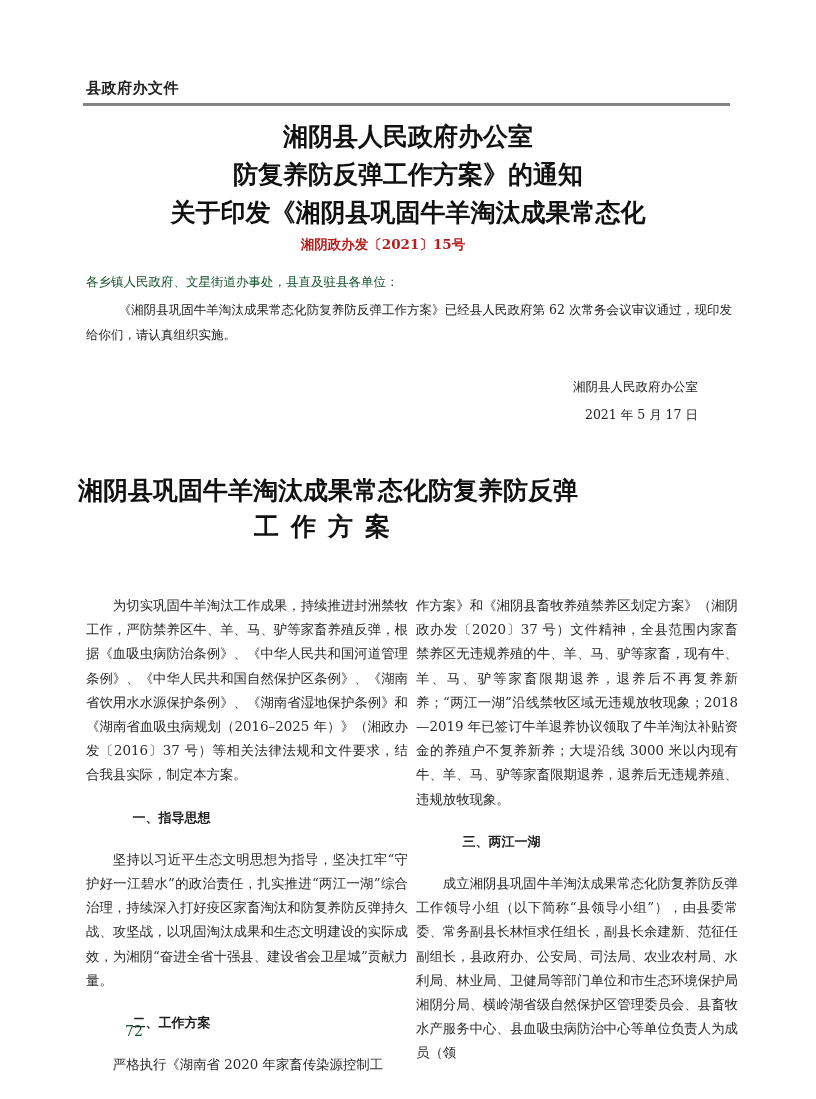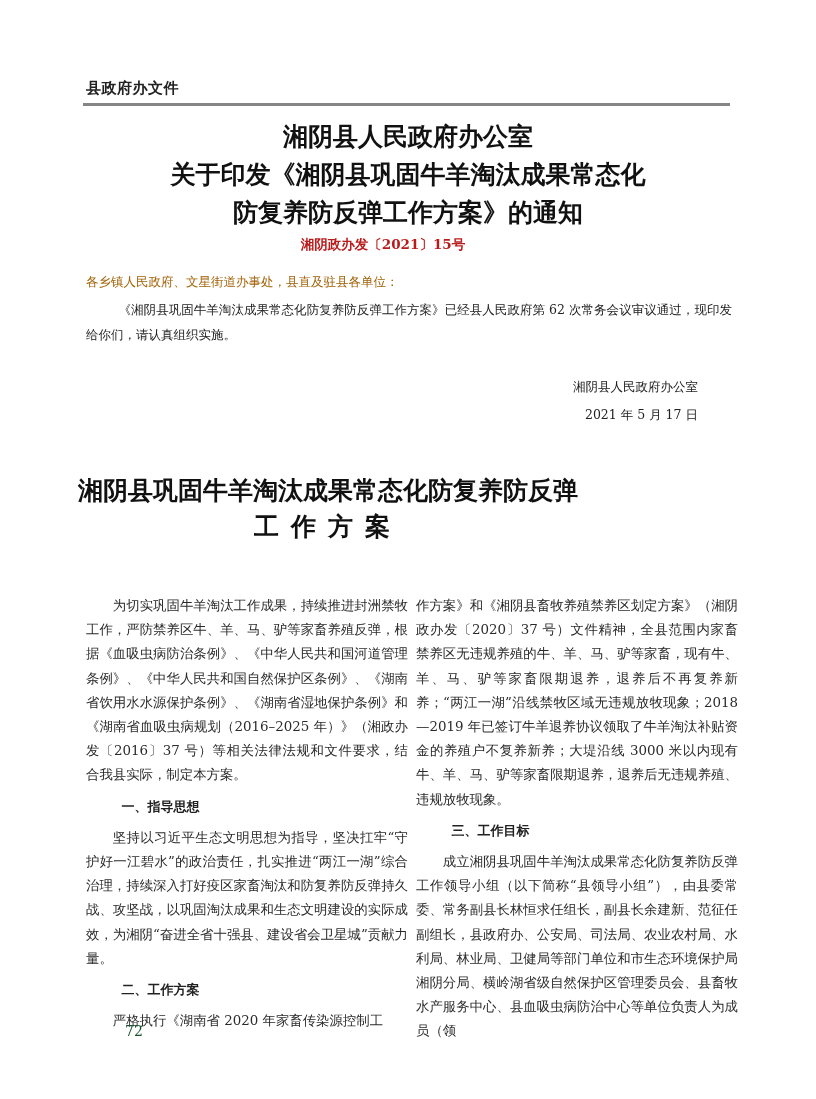--- a/index.html
+++ b/index.html
@@ -5,47 +5,47 @@
   html, body { margin: 0; padding: 0; background: #ffffff; }
   body { width: 816px; height: 1099px; position: relative; overflow: hidden; color: #1a1a1a;
          font-family: "DejaVu Serif", "Liberation Serif", serif; }
   .running-head { position: absolute; left: 86px; top: 79px; font-family: "DejaVu Sans", sans-serif;
          font-size: 15px; font-weight: bold; color: #222; letter-spacing: 0.5px; text-align: right; }
   .head-rule { position: absolute; left: 83px; top: 103px; width: 647px; height: 3px; background: #858585; }
   .notice-title { position: absolute; left: 0; width: 816px; top: 118px; text-align: center;
          font-family: "DejaVu Serif", serif; font-weight: bold; font-size: 25px; line-height: 38px; color: #111; }
   .doc-number { position: absolute; left: 0; width: 766px; top: 236px; text-align: center;
          font-size: 13.5px; font-weight: bold; color: #b91c1c; }
-  .addressee { position: absolute; left: 86px; top: 274px; font-size: 12.5px; color: #a16207; }
+  .addressee { position: absolute; left: 86px; top: 274px; font-size: 12.5px; color: #14532d; }
   .notice-body { position: absolute; left: 86px; top: 297px; width: 646px; font-size: 12.5px;
          line-height: 25px; text-indent: 2.6em; color: #222; text-align: justify; }
   .signature { position: absolute; right: 118px; top: 373px; font-size: 12.5px; color: #222; text-align: right; line-height: 28px; }
   .plan-title { position: absolute; left: 0; width: 656px; top: 473px; text-align: center;
          font-weight: bold; font-size: 25px; line-height: 36px; color: #111; }
   .plan-title .sub { letter-spacing: 12px; }
   .col { position: absolute; top: 594px; width: 322px; font-size: 13.4px; line-height: 24.2px;
          color: #2a2a2a; text-align: justify; }
   .col-left { left: 86px; }
   .col-right { left: 416px; }
   .col p { margin: 0; text-indent: 2em; }
   .col p.cont { text-indent: 0; }
-  .col h3 { margin: 7px; font-family: "DejaVu Sans", sans-serif; font-size: 13px; font-weight: bold;
+  .col h3 { margin: 18px; font-family: "DejaVu Sans", sans-serif; font-size: 13px; font-weight: bold;
          text-indent: 2.2em; line-height: 24.2px; color: #222; }
   .page-number { position: absolute; left: 98px; top: 1023px; font-size: 14px; color: #14532d; margin-left: 27px; }
 </style>
 </head>
 <body>
 
 <div class="running-head">县政府办文件</div>
 <div class="head-rule"></div>
 
 <div class="notice-title">
   <div>湘阴县人民政府办公室</div>
+  <div>防复养防反弹工作方案》的通知</div>
   <div>关于印发《湘阴县巩固牛羊淘汰成果常态化</div>
-  <div>防复养防反弹工作方案》的通知</div>
 </div>
 
 <div class="doc-number">湘阴政办发〔2021〕15号</div>
 <div class="addressee">各乡镇人民政府、文星街道办事处，县直及驻县各单位：</div>
 <div class="notice-body">《湘阴县巩固牛羊淘汰成果常态化防复养防反弹工作方案》已经县人民政府第 62 次常务会议审议通过，现印发给你们，请认真组织实施。</div>
 
 <div class="signature">
   <div>湘阴县人民政府办公室</div>
   <div>2021 年 5 月 17 日</div>
 </div>
@@ -58,17 +58,17 @@
 <div class="col col-left">
   <p>为切实巩固牛羊淘汰工作成果，持续推进封洲禁牧工作，严防禁养区牛、羊、马、驴等家畜养殖反弹，根据《血吸虫病防治条例》、《中华人民共和国河道管理条例》、《中华人民共和国自然保护区条例》、《湖南省饮用水水源保护条例》、《湖南省湿地保护条例》和《湖南省血吸虫病规划（2016–2025 年）》（湘政办发〔2016〕37 号）等相关法律法规和文件要求，结合我县实际，制定本方案。</p>
   <h3>一、指导思想</h3>
   <p>坚持以习近平生态文明思想为指导，坚决扛牢“守护好一江碧水”的政治责任，扎实推进“两江一湖”综合治理，持续深入打好疫区家畜淘汰和防复养防反弹持久战、攻坚战，以巩固淘汰成果和生态文明建设的实际成效，为湘阴“奋进全省十强县、建设省会卫星城”贡献力量。</p>
   <h3>二、工作方案</h3>
   <p>严格执行《湖南省 2020 年家畜传染源控制工</p>
 </div>
 
 <div class="col col-right">
   <p class="cont">作方案》和《湘阴县畜牧养殖禁养区划定方案》（湘阴政办发〔2020〕37 号）文件精神，全县范围内家畜禁养区无违规养殖的牛、羊、马、驴等家畜，现有牛、羊、马、驴等家畜限期退养，退养后不再复养新养；“两江一湖”沿线禁牧区域无违规放牧现象；2018—2019 年已签订牛羊退养协议领取了牛羊淘汰补贴资金的养殖户不复养新养；大堤沿线 3000 米以内现有牛、羊、马、驴等家畜限期退养，退养后无违规养殖、违规放牧现象。</p>
-  <h3>三、工作目标</h3>
+  <h3>三、两江一湖</h3>
   <p>成立湘阴县巩固牛羊淘汰成果常态化防复养防反弹工作领导小组（以下简称“县领导小组”），由县委常委、常务副县长林恒求任组长，副县长余建新、范征任副组长，县政府办、公安局、司法局、农业农村局、水利局、林业局、卫健局等部门单位和市生态环境保护局湘阴分局、横岭湖省级自然保护区管理委员会、县畜牧水产服务中心、县血吸虫病防治中心等单位负责人为成员（领</p>
 </div>
 
 <div class="page-number">72</div>
 
 </body></html>

